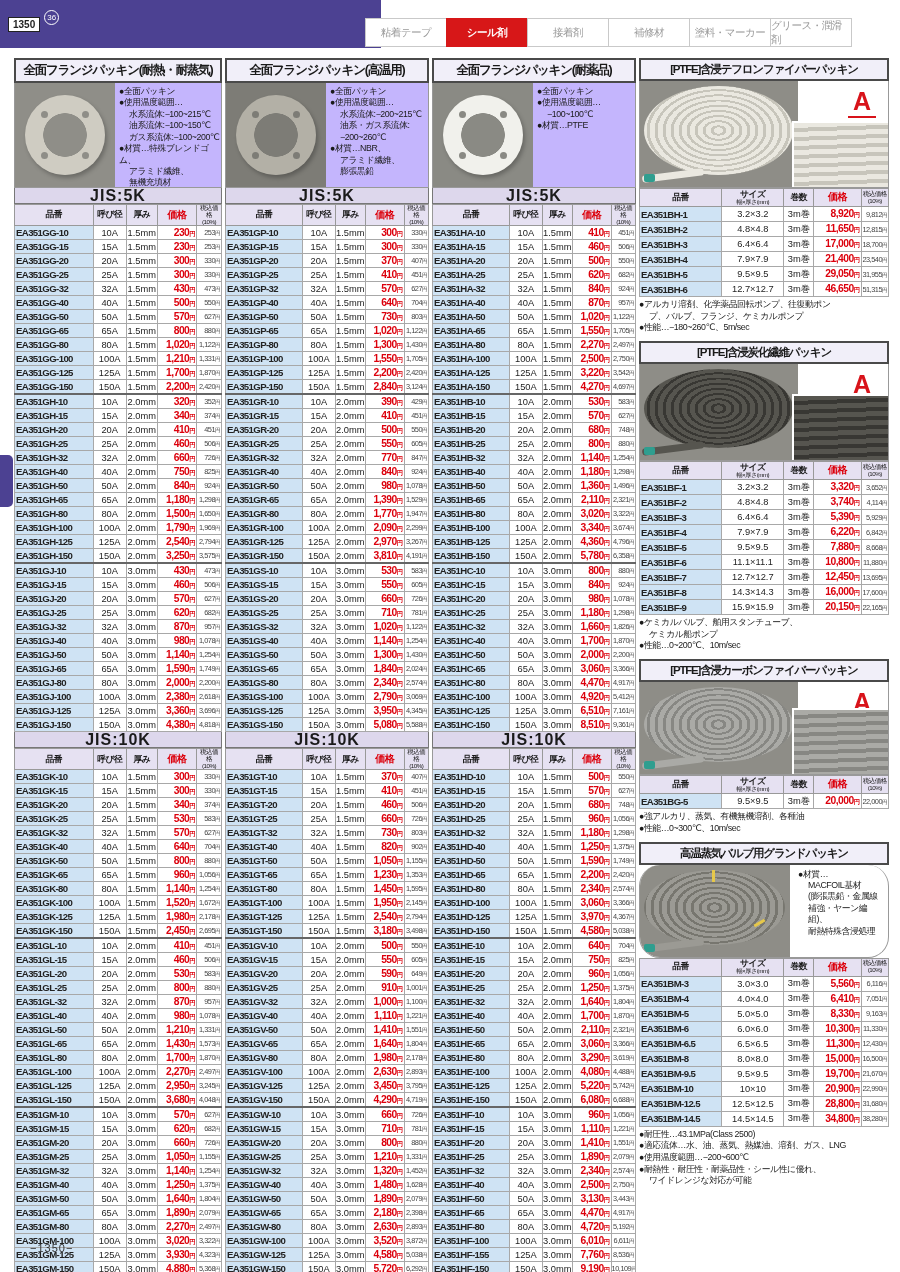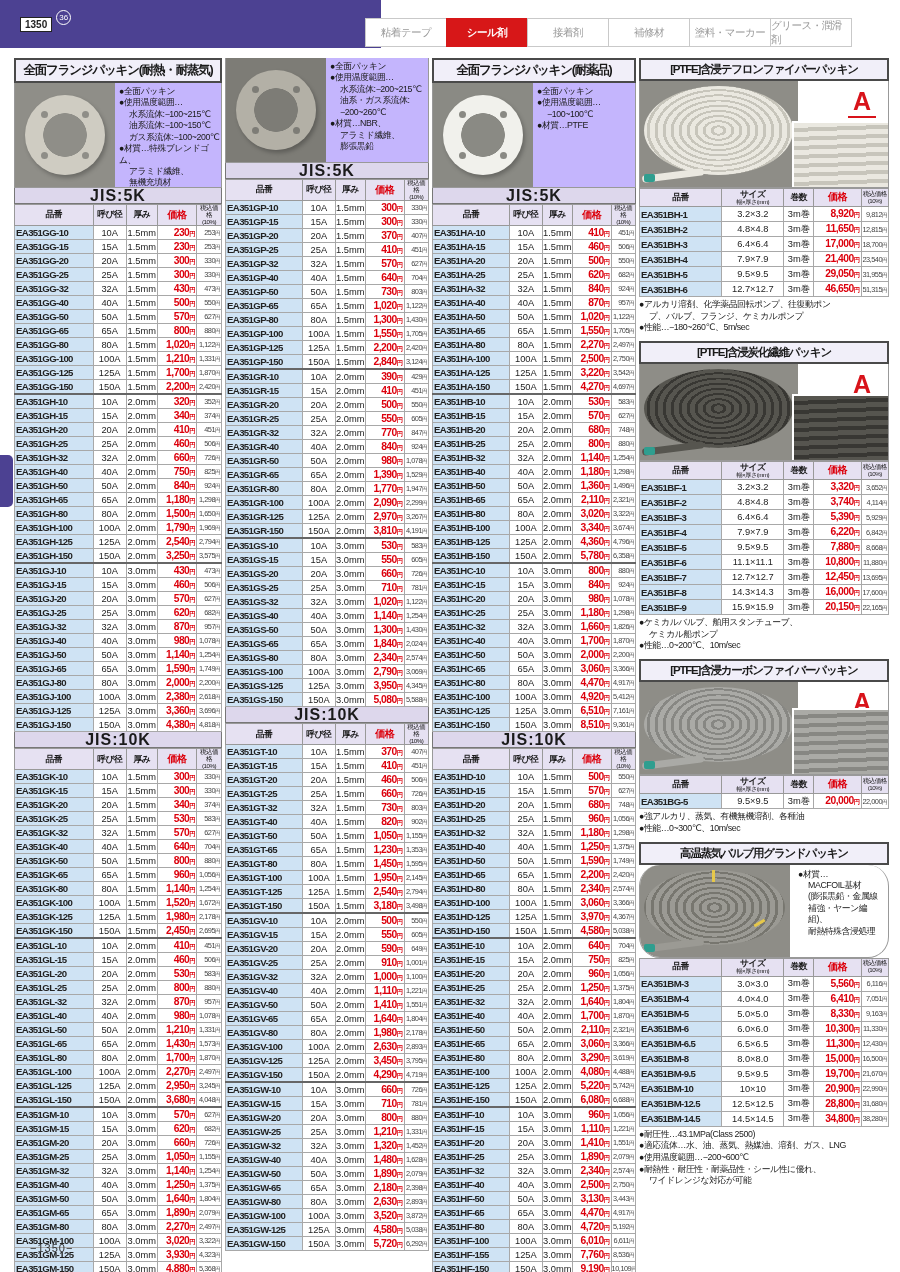--- a/index.html
+++ b/index.html
@@ -1,20 +1,20 @@
 <!DOCTYPE html>
 <html><head>
 <meta charset="utf-8">
 <style>
   html,body{margin:0;padding:0;background:#fff}
   body{width:900px;height:1272px;position:relative;overflow:hidden;
        font-family:"Liberation Sans","DejaVu Sans",sans-serif;color:#1a1a1a}
   
   .hdr-left{position:absolute;left:0;top:0;width:381px;height:48px;background:#4c4192;
-            color:#fff;display:flex;align-items:center;padding-left:20px;box-sizing:border-box}
+            color:#fff;display:flex;align-items:center;padding-left:8px;box-sizing:border-box}
   .badge{background:#fff;color:#222;border:1px solid #222;font-weight:bold;font-size:10px;
          padding:1px 4px;margin-right:4px;flex:none}
   .c36{border:1.5px solid #fff;border-radius:50%;width:13px;height:13px;font-size:8px;
        line-height:13px;text-align:center;margin:-14px 3px 0 0;flex:none}
   .htitle{font-weight:bold;font-size:12.5px;line-height:1.25;letter-spacing:-0.5px}
   .htitle .ind{padding-left:14px}
   .tabs{position:absolute;left:366px;top:18px;display:flex}
   .tab{width:80px;height:27px;display:flex;align-items:center;justify-content:center;
        border:1px solid #c9c9c9;background:#fff;color:#999;font-size:10.5px;margin-left:-1px;
        letter-spacing:-0.5px;cursor:pointer}
@@ -650,20 +650,21 @@
             <td class="pn">EA351GM-150</td>
             <td>150A</td>
             <td>3.0mm</td>
             <td class="pc">4,880<span class="yen">円</span></td>
             <td class="tx">5,368<span class="yen">円</span></td>
           </tr>
         </tbody>
       </table>
     </section>
     <section class="pcol c1">
+      <div class="ptitle">全面フランジパッキン(高温用)</div>
       <div class="pinfo">
         <div class="photo" style="background: rgb(125, 124, 118);">
           <div class="gask" style="background: radial-gradient(circle, rgb(125, 124, 118) 0px, rgb(125, 124, 118) 38%, rgb(179, 176, 166) 39%, rgb(179, 176, 166) 100%);">
             <i class="hole h0" style="background: rgb(125, 124, 118);"></i>
             <i class="hole h1" style="background: rgb(125, 124, 118);"></i>
             <i class="hole h2" style="background: rgb(125, 124, 118);"></i>
             <i class="hole h3" style="background: rgb(125, 124, 118);"></i>
           </div>
         </div>
         <div class="specs">

